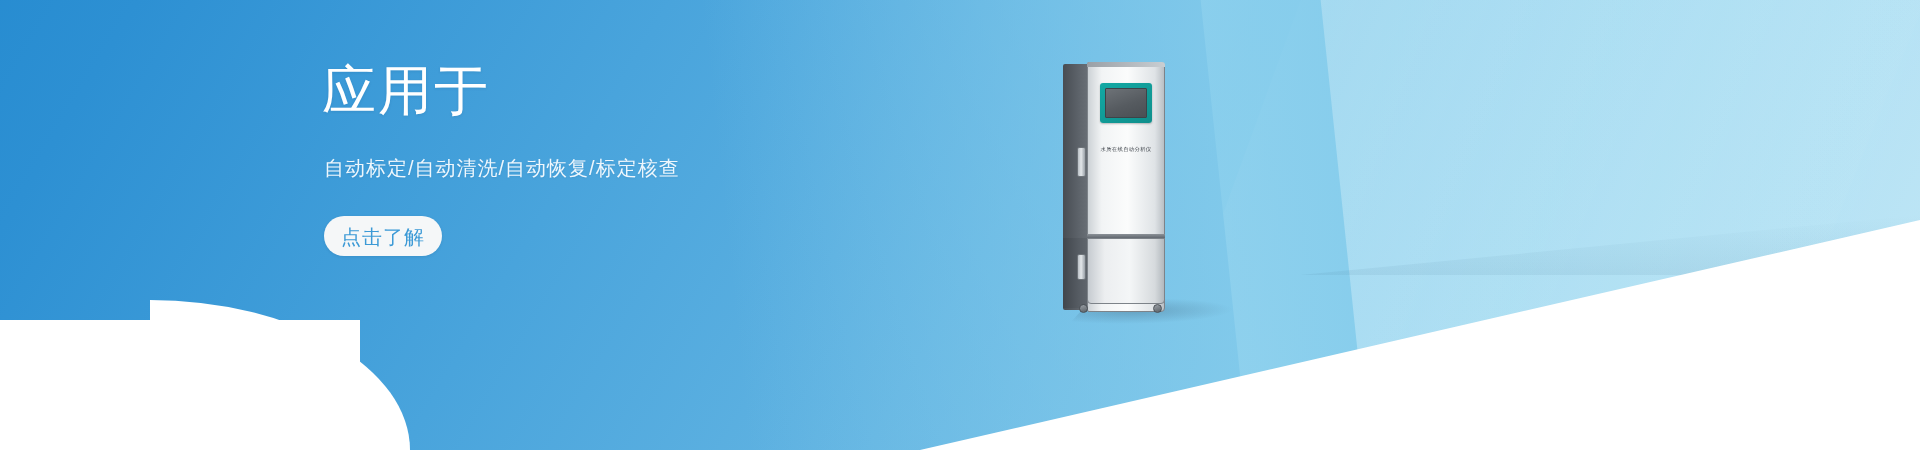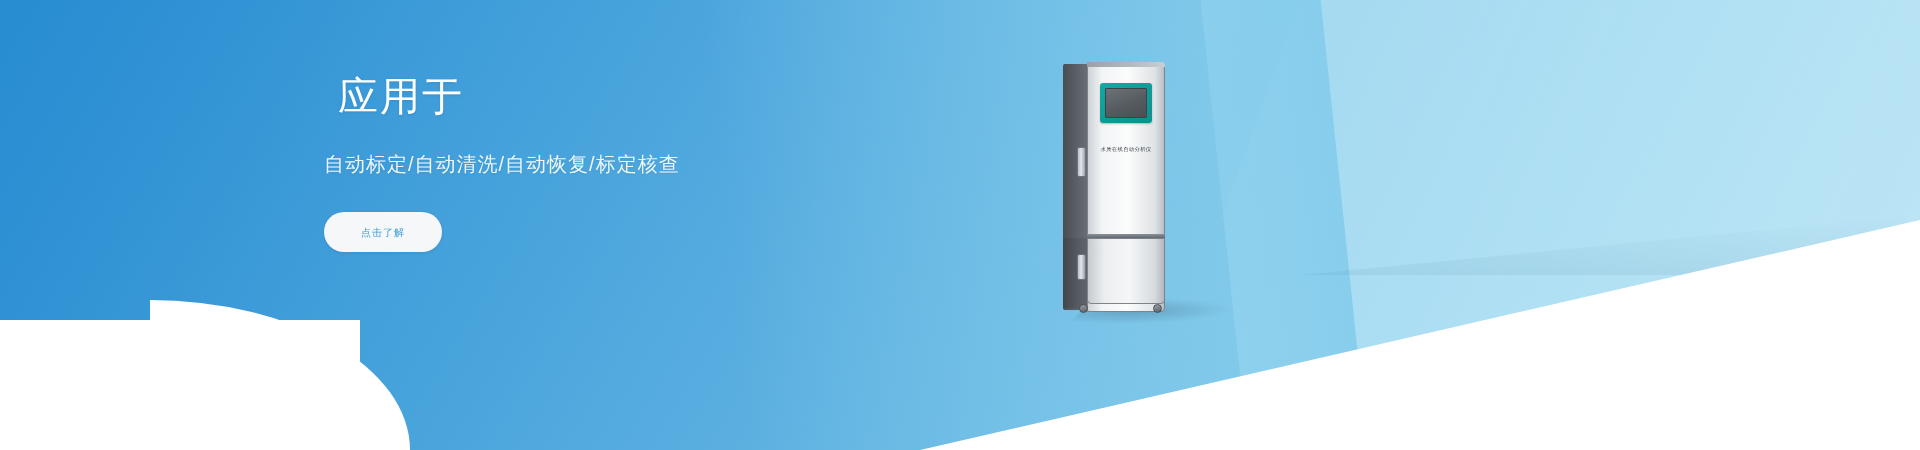--- a/index.html
+++ b/index.html
@@ -66,34 +66,34 @@
   .wedge-shadow{
     position:absolute;right:0;bottom:175px;width:620px;height:60px;
     background:linear-gradient(180deg,rgba(70,120,150,0),rgba(70,120,150,.10));
     clip-path:polygon(100% 0,100% 100%,0 100%);
     pointer-events:none;
   }
 
   
   .copy{position:absolute;left:322px;top:52px;width:760px;}
   .headline{
-    color:#ffffff;font-size:40px;line-height:1.42;font-weight:400;
+    color:#ffffff;font-size:54px;line-height:1.42;font-weight:400;
     letter-spacing:2px;text-shadow:0 1px 3px rgba(0,60,110,.12);
-    margin:16px;
+    margin:0;
   }
   .headline span{display:block;}
   .subtitle{
     margin:26px 0 0 2px;color:#eef7fd;font-size:20px;letter-spacing:1px;
     text-shadow:0 1px 2px rgba(0,60,110,.10);
   }
   .cta{
     display:inline-block;margin:34px 0 0 2px;
     width:118px;height:40px;line-height:40px;text-align:center;
     background:#f5f7f8;color:#3c9ad6;border:none;border-radius:20px;
-    font-size:10px;letter-spacing:1px;cursor:pointer;
+    font-size:20px;letter-spacing:1px;cursor:pointer;
     font-family:"Liberation Sans","DejaVu Sans",sans-serif;
     box-shadow:0 1px 3px rgba(0,60,110,.12);
   }
 
   
   .product{position:absolute;left:1063px;top:62px;width:120px;height:252px;}
   .prod-shadow{
     position:absolute;left:18px;top:236px;width:152px;height:26px;
     background:radial-gradient(ellipse at 35% 50%,rgba(60,95,120,.34),rgba(60,95,120,0) 70%);
     transform:skewX(-42deg);

